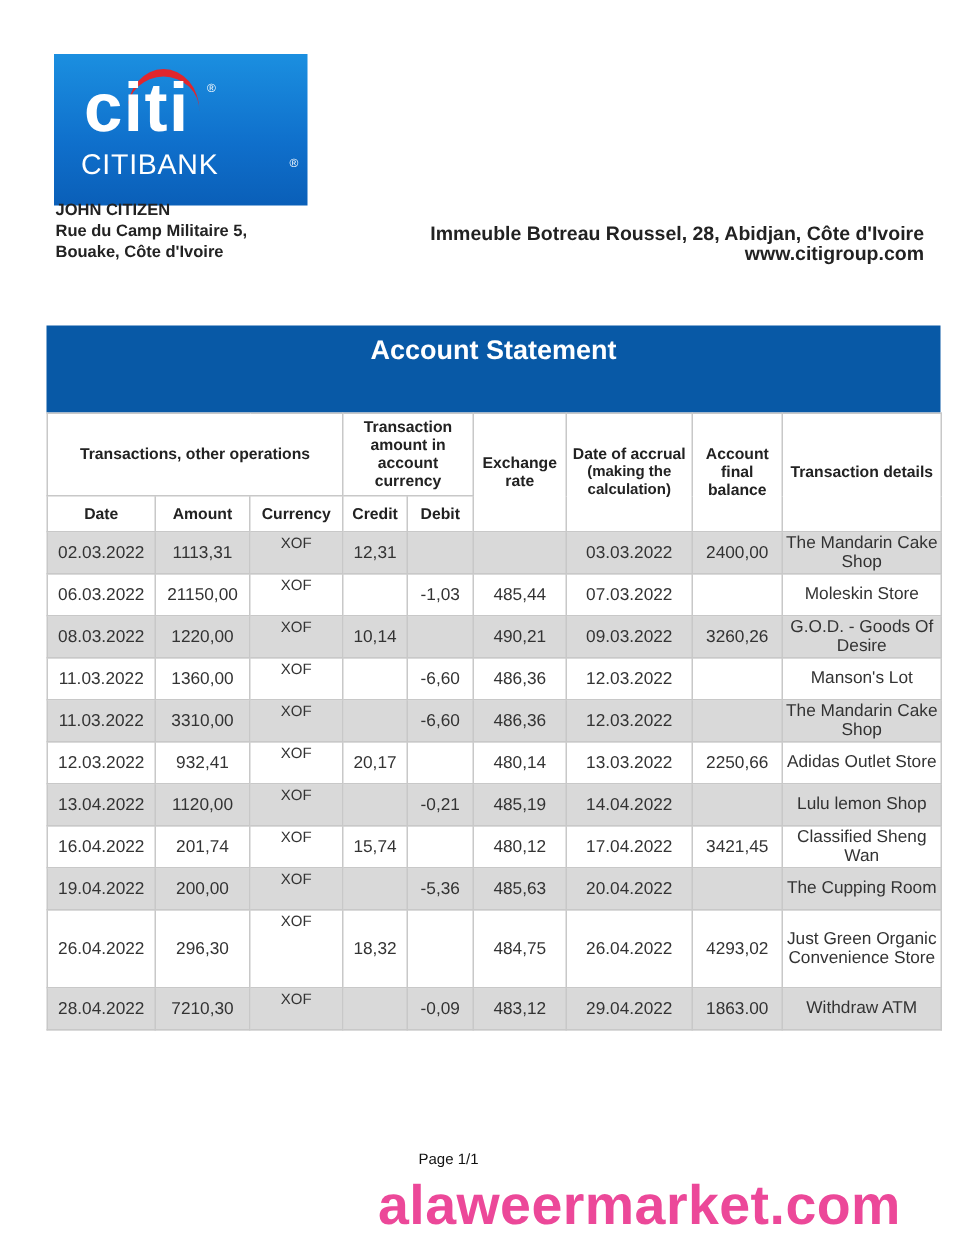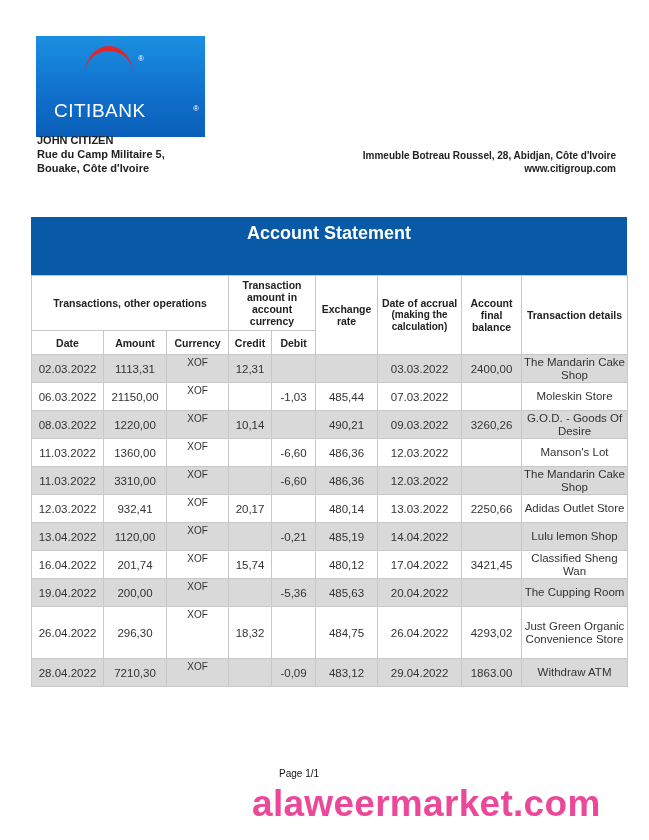--- a/index.html
+++ b/index.html
@@ -4,39 +4,40 @@
 <style>
   html,body{margin:0;padding:0;background:#fff;}
   body{width:649px;height:840px;position:relative;overflow:hidden;font-family:"Liberation Sans",sans-serif;color:#222;}
   .logo{position:absolute;left:36px;top:36px;width:169px;height:101px;background:linear-gradient(180deg,#1b8fe0 0%,#0f6fcb 60%,#0a5fb8 100%);}
   .logo .arc{position:absolute;left:49px;top:10px;width:48px;height:28px;border-top:5px solid #e0262d;border-radius:50% 50% 0 0/100% 100% 0 0;box-sizing:border-box;}
   .logo .citi{position:absolute;left:20px;top:8px;font-size:46px;font-weight:bold;color:#fff;letter-spacing:1px;}
   .logo .reg1{position:absolute;left:102px;top:18px;font-size:8px;color:#fff;}
   .logo .citibank{position:absolute;left:18px;top:64px;font-size:19px;color:#fff;letter-spacing:0.5px;}
   .logo .reg2{position:absolute;left:157px;top:68px;font-size:8px;color:#fff;}
   .addr-left{position:absolute;left:37px;top:133px;font-size:11px;font-weight:bold;line-height:14px;color:#222;}
-  .addr-right{position:absolute;right:33px;top:149px;font-size:10px;font-weight:bold;line-height:13px;text-align:right;color:#222;}
+  .addr-right{position:absolute;right:33px;top:149px;font-size:13px;font-weight:bold;line-height:13px;text-align:right;color:#222;}
   .banner{position:absolute;left:31px;top:217px;width:596px;height:58px;background:#0859a6;text-align:center;}
   .banner .t1{color:#fff;font-size:18px;font-weight:bold;margin-top:6px;line-height:20px;}
   .banner .t2{color:#0b1b3f;font-size:18px;font-weight:bold;margin-top:8px;line-height:20px;}
   table{position:absolute;left:31px;top:275px;width:596px;border-collapse:collapse;table-layout:fixed;font-size:11.5px;}
   th,td{border:1px solid #c8c8c8;text-align:center;padding:0 2px;}
   th{font-weight:bold;font-size:10.5px;color:#222;background:#fff;}
   td{color:#333;}
   tr.alt td{background:#d9d9d9;}
   td.cur{vertical-align:top;font-size:10px;padding-top:2px;}
   td.det{line-height:13px;}
   .page{position:absolute;left:279px;top:768px;font-size:10px;color:#111;}
   .wm{position:absolute;left:252px;top:783px;font-size:37px;font-weight:bold;color:#ec4899;letter-spacing:0.3px;}
 </style>
 </head>
 <body>
 
 <div class="logo">
   <div class="arc"></div>
+  <div class="citi">citi</div>
   <div class="reg1">®</div>
   <div class="citibank">CITIBANK</div>
   <div class="reg2">®</div>
 </div>
 
 <div class="addr-left">
   <div>JOHN CITIZEN</div>
   <div>Rue du Camp Militaire 5,</div>
   <div>Bouake, Côte d'Ivoire</div>
 </div>

